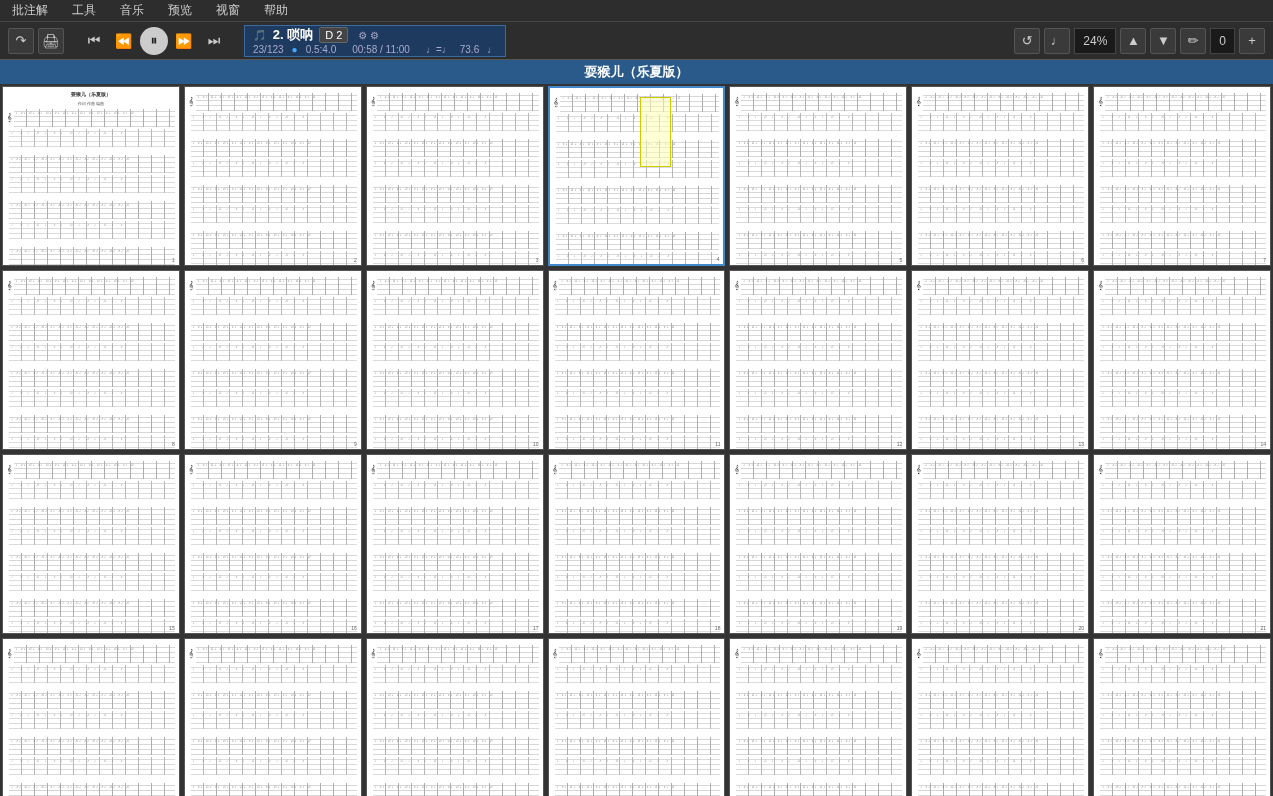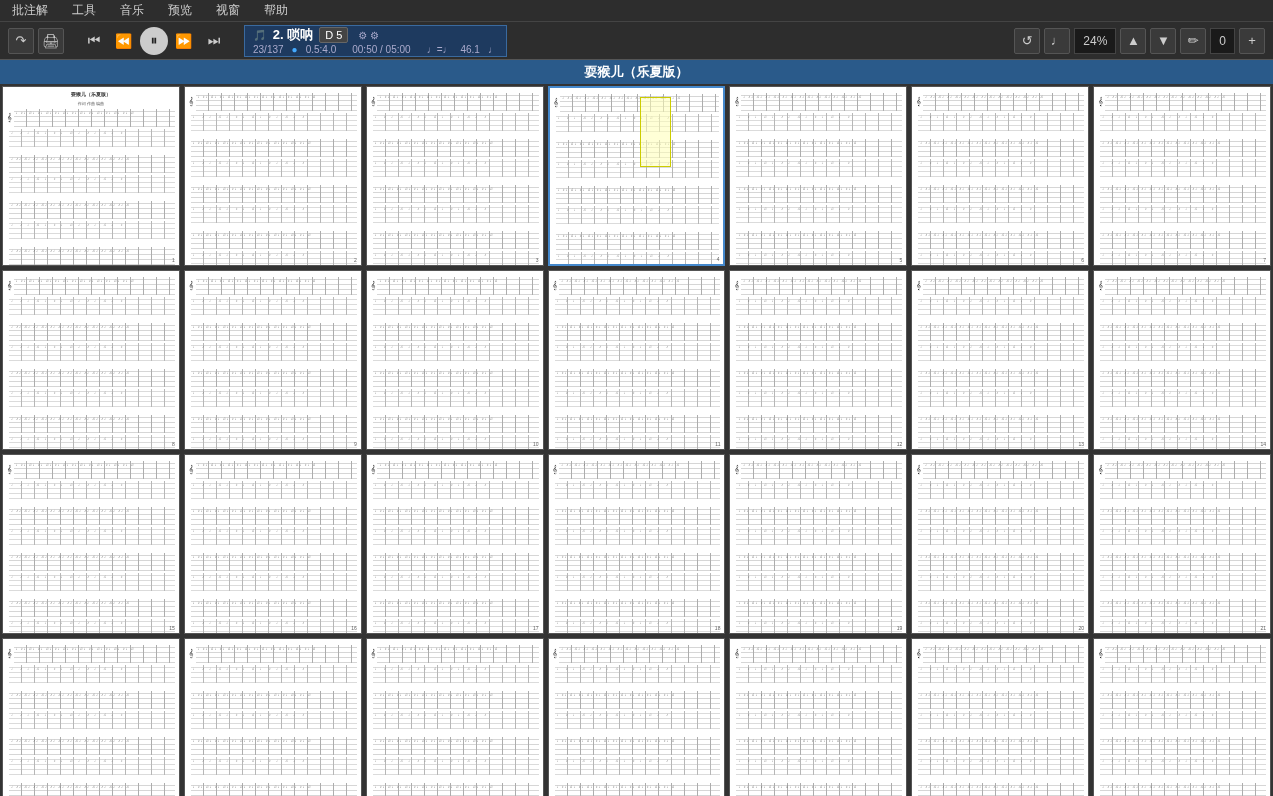--- a/index.html
+++ b/index.html
@@ -260,30 +260,30 @@
     <button class="transport-btn">⏩</button>
     <button class="transport-btn">⏭</button>
   </div>
 
   <div id="instrument-display">
     <div style="display:flex;align-items:center;gap:6px;">
       <span style="font-size:11px;color:#aac;">🎵</span>
       <span class="inst-name">
         <span>2.</span> <span>唢呐</span>
       </span>
-      <span class="d5-badge">D 5</span>
+      <span class="d5-badge">D 2</span>
       <span style="color:#aac;font-size:10px;margin-left:4px;">⚙ ⚙</span>
     </div>
     <div class="inst-info">
-      <span>23/137</span>
+      <span>23/123</span>
       <span style="color:#4af;">●</span>
       <span>0.5:4.0</span>
-      <span style="margin-left:8px;">00:50 / 05:00</span>
+      <span style="margin-left:8px;">00:58 / 11:00</span>
       <span style="margin-left:8px;">♩=♩</span>
-      <span>46.1</span>
+      <span>73.6</span>
       <span>♩</span>
     </div>
   </div>
 
   <div id="right-toolbar">
     <div class="tool-btn">↺</div>
     <div class="tool-btn">♩</div>
     <div class="right-info">24%</div>
     <div class="tool-btn">▲</div>
     <div class="tool-btn">▼</div>

